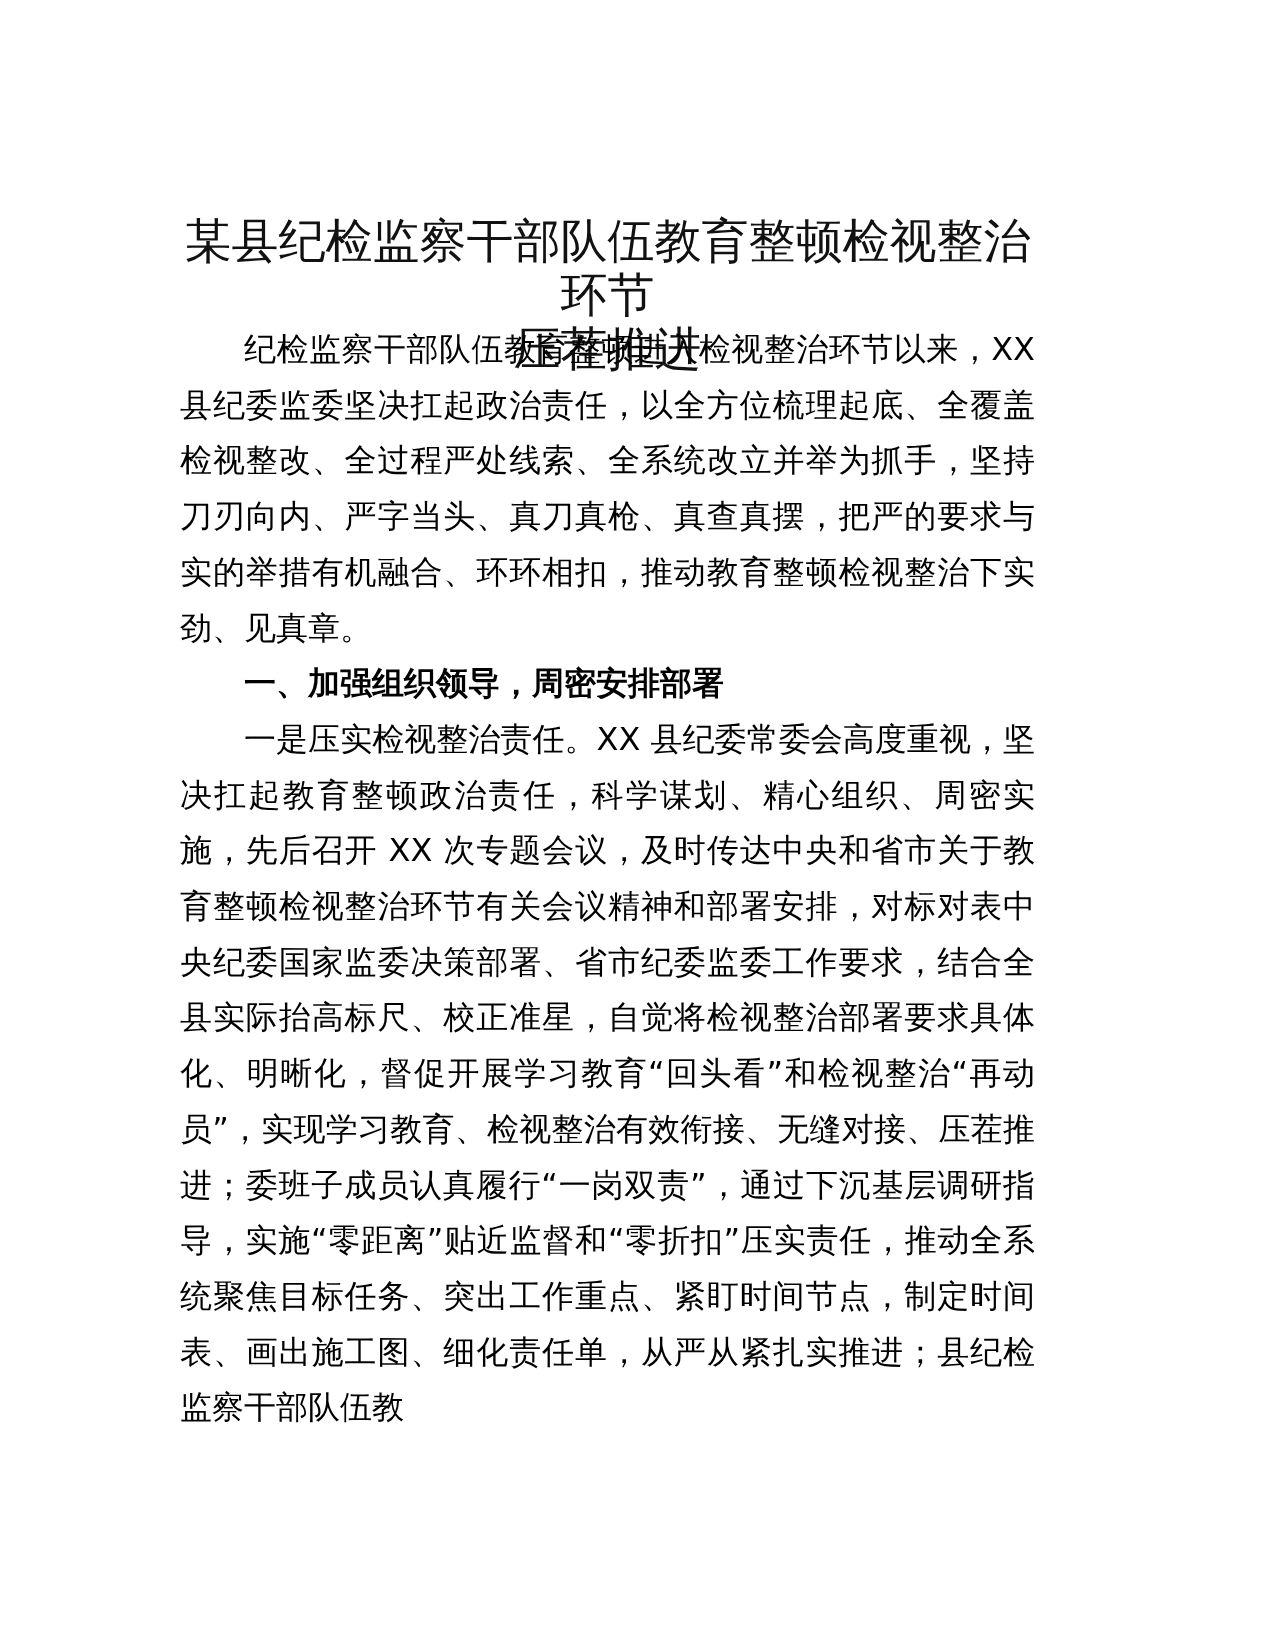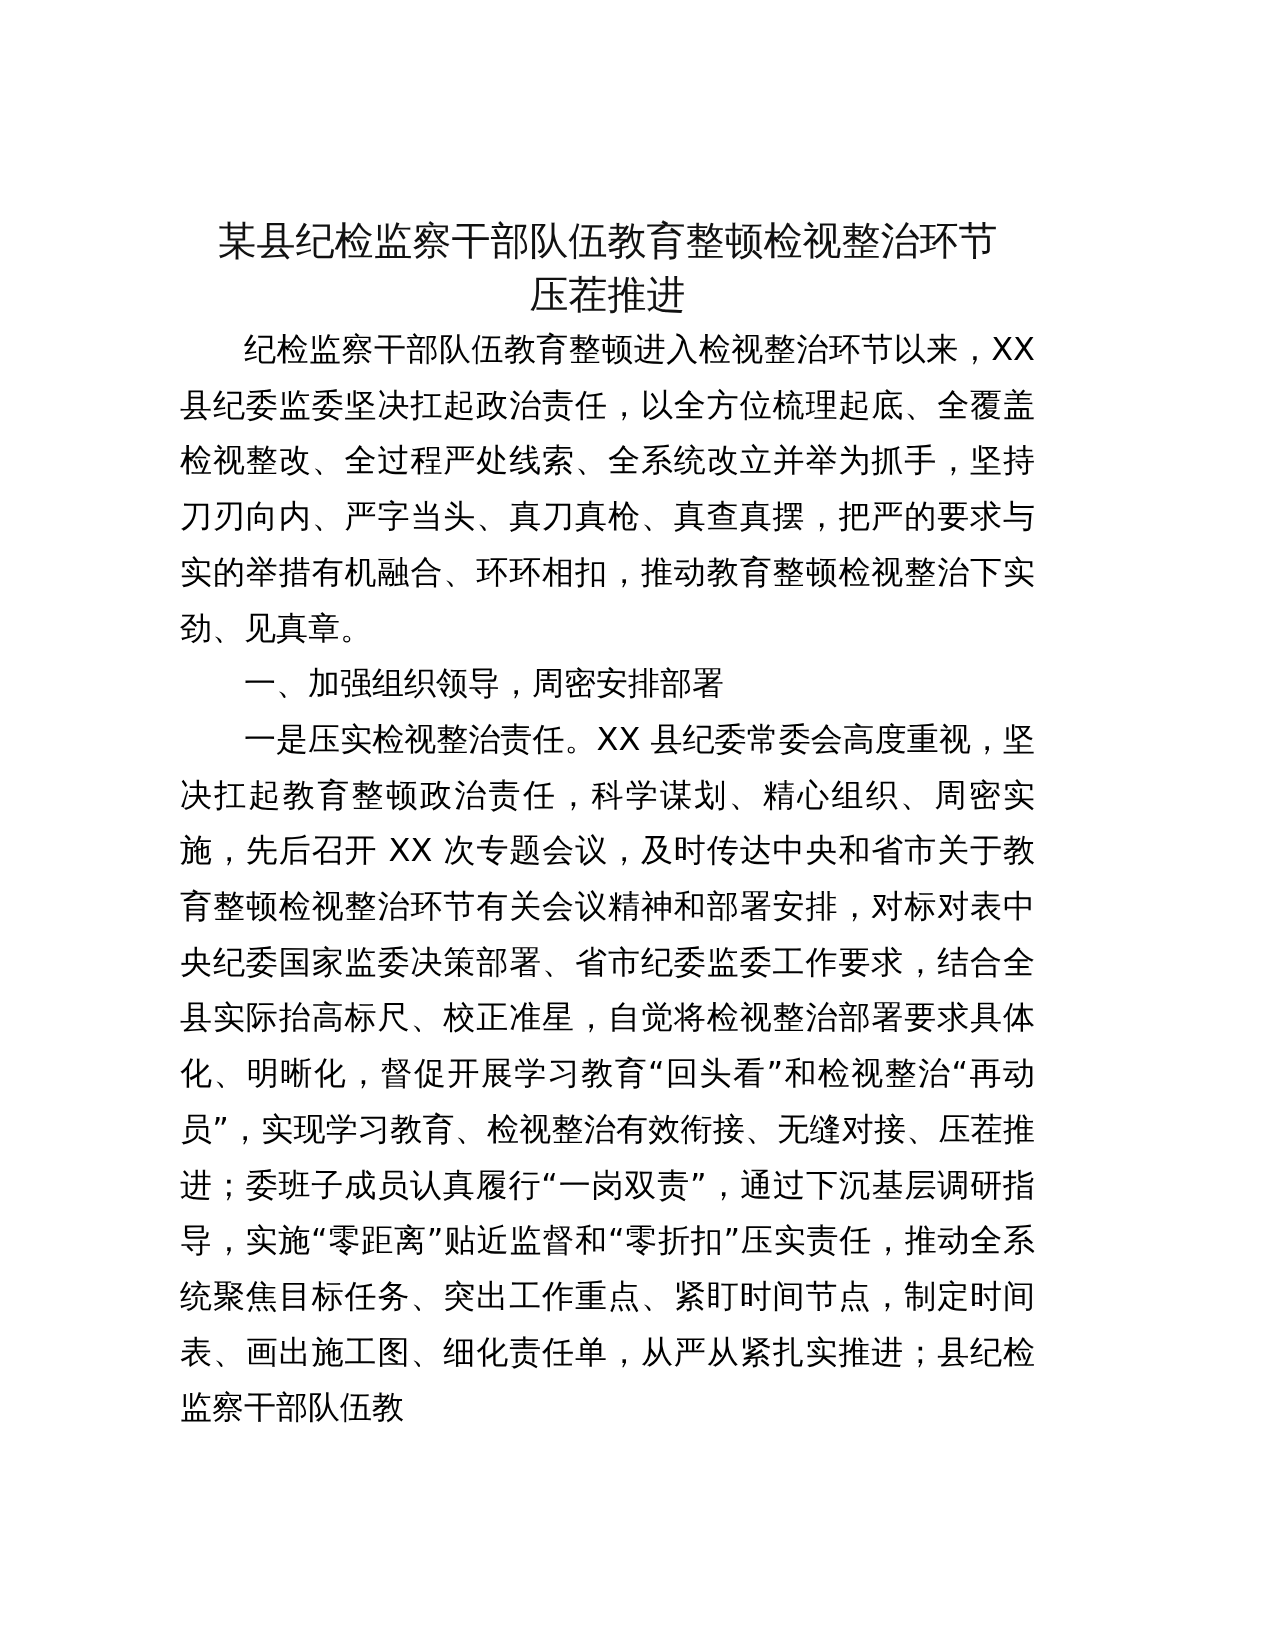--- a/index.html
+++ b/index.html
@@ -4,30 +4,30 @@
   <style>
     html, body { margin: 0; padding: 0; background: #ffffff; }
     body { width: 1275px; height: 1650px; position: relative; overflow: hidden; }
     .page {
       position: absolute; left: 0; top: 0; width: 1275px; height: 1650px;
       background: #ffffff; color: #111111;
       font-family: "DejaVu Sans", "Liberation Sans", sans-serif;
     }
     .title {
       position: absolute; left: 180px; width: 855px; top: 214px;
-      text-align: center; font-size: 39px; line-height: 54px; color: #111;
+      text-align: center; font-size: 47px; line-height: 54px; color: #111;
       letter-spacing: 0px;
     }
     .body {
       position: absolute; left: 180px; width: 855px; top: 322px;
       font-size: 32px; line-height: 55.7px; color: #000000;
       text-align: justify; text-justify: inter-character;
     }
     .para { margin: 0; text-indent: 2em; }
-    .heading { margin: 0; text-indent: 2em; }
+    .heading { margin: 0; text-indent: 2em; font-weight: bold; }
   </style>
 </head>
 <body>
 
 <div class="page">
   <div class="title">
     <div>某县纪检监察干部队伍教育整顿检视整治环节</div>
     <div>压茬推进</div>
   </div>
 

